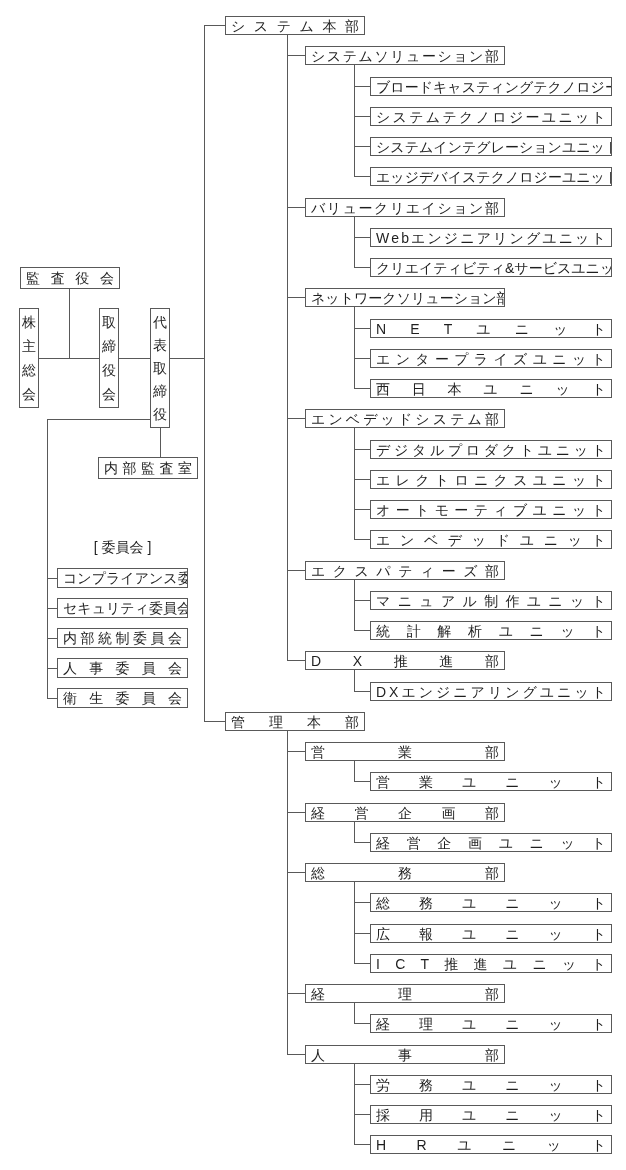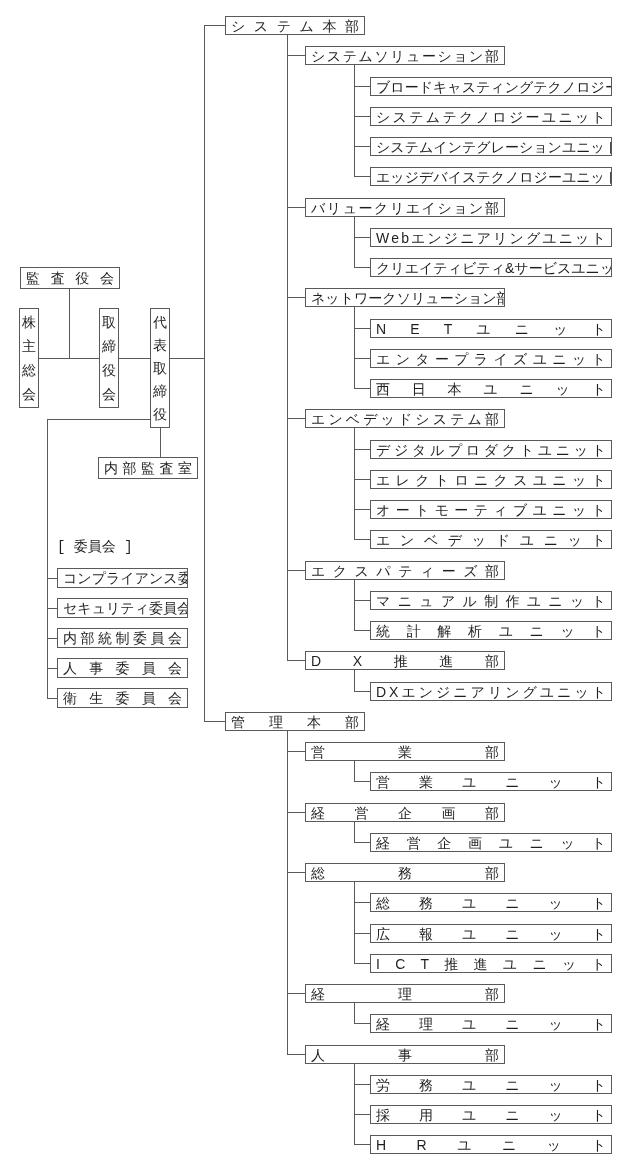--- a/index.html
+++ b/index.html
@@ -12,21 +12,21 @@
     display:flex;align-items:center;z-index:1;overflow:hidden;font-size:14px;line-height:1;
   }
   .txt{flex:1;display:flex;justify-content:space-between;white-space:nowrap;margin:0 5px;}
   .vnode{
     position:absolute;box-sizing:border-box;border:1px solid #595959;background:#ffffff;
     z-index:1;overflow:hidden;font-size:14px;line-height:1;
   }
   .vtxt{display:flex;flex-direction:column;justify-content:space-between;align-items:center;
     height:100%;box-sizing:border-box;padding:6px 0;}
   .line{position:absolute;background:#595959;z-index:0;}
-  .float-label{position:absolute;z-index:1;font-size:14px;line-height:1;font-family:Liberation Mono, monospace;}
+  .float-label{position:absolute;z-index:1;font-size:14px;text-align:center;line-height:1;}
   #committees-label{left:57px;top:540px;width:131px;}
 </style>
 </head>
 <body>
 
 <div id="stage">
   <div id="committees-label" class="float-label">[ 委員会 ]</div>
 <div class="node" style="left: 225px; top: 16px; width: 140px; height: 19px;">
       <div class="txt">
         <span>シ</span>

